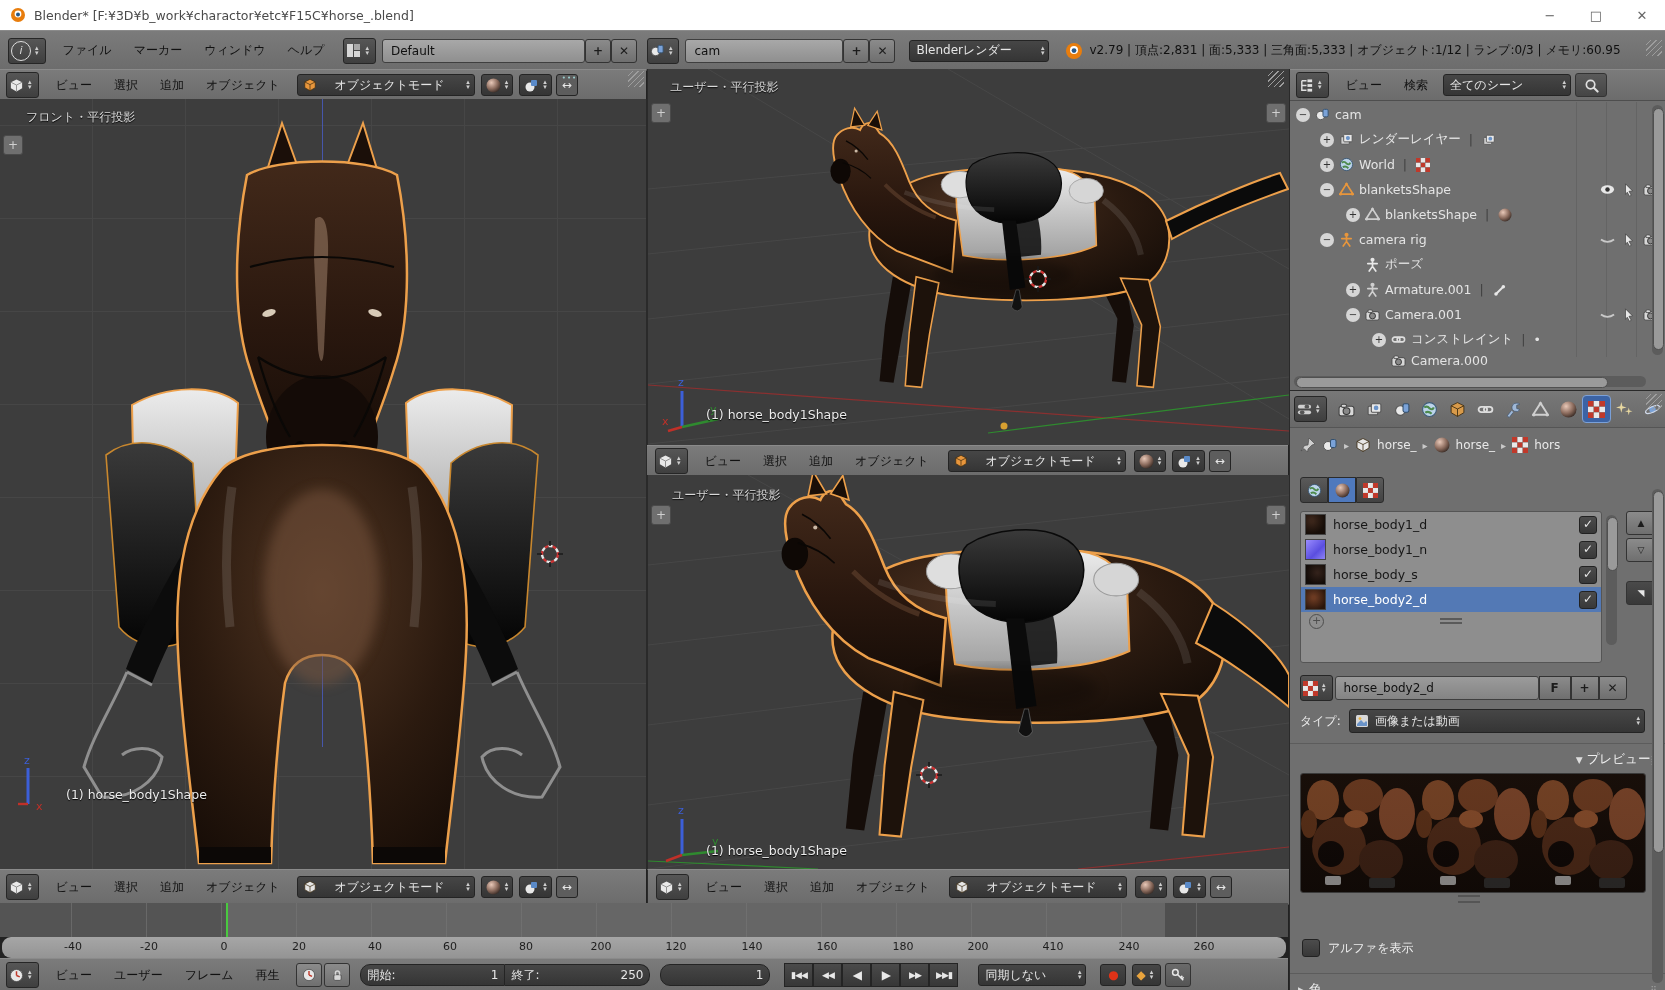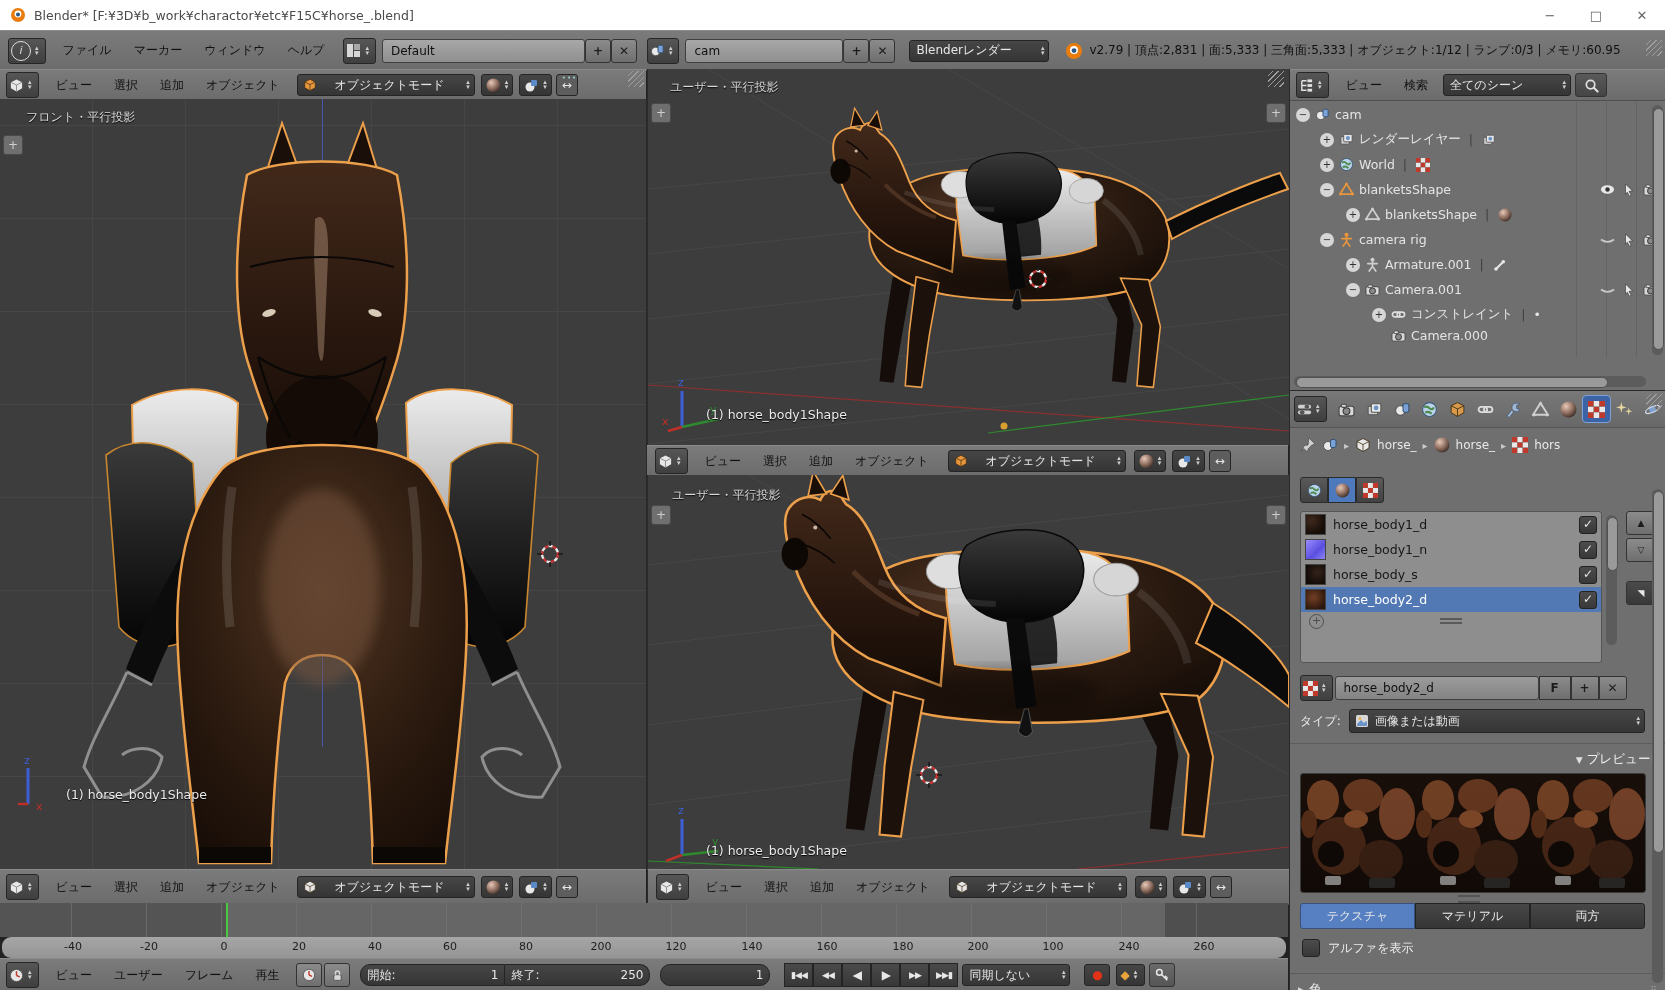--- a/index.html
+++ b/index.html
@@ -690,21 +690,21 @@
     <span class="tick" style="left:280px">20</span>
     <span class="tick" style="left:356px">40</span>
     <span class="tick" style="left:431px">60</span>
     <span class="tick" style="left:507px">80</span>
     <span class="tick" style="left:582px">200</span>
     <span class="tick" style="left:657px">120</span>
     <span class="tick" style="left:733px">140</span>
     <span class="tick" style="left:808px">160</span>
     <span class="tick" style="left:884px">180</span>
     <span class="tick" style="left:959px">200</span>
-    <span class="tick" style="left:1034px">100</span>
+    <span class="tick" style="left:1034px">410</span>
     <span class="tick" style="left:1110px">240</span>
     <span class="tick" style="left:1185px">260</span>
   </div>
   <div class="abs hdr" style="left:0;top:958px;width:1288px;height:32px;">
     <span class="selbtn" style="margin-left:6px">
       <span class="icon">
           <svg width="15" height="15">
             <use href="#sym-clock"></use>
           </svg>
         </span>
@@ -739,21 +739,21 @@
       <span class="lbl">1</span>
     </span>
     <span class="pbgroup" style="margin-left:14px;display:inline-flex">
       <span class="pb">▮◀◀</span>
       <span class="pb">◀◀</span>
       <span class="pb" style="font-size:12px">◀</span>
       <span class="pb" style="font-size:12px">▶</span>
       <span class="pb">▶▶</span>
       <span class="pb">▶▶▮</span>
     </span>
-    <span class="dk" style="margin-left:4px;width:108px;justify-content:space-between">
+    <span class="dk" style="margin-left:20px;width:108px;justify-content:space-between">
       <span class="lbl">同期しない</span>
         <span class="ud">
           <span>▴</span>
           <span>▾</span>
         </span>
     </span>
     <span class="dk" style="margin-left:14px;width:26px;justify-content:center;color:#e03318">●</span>
     <span class="dk" style="margin-left:6px;padding:0 3px">
       <span style="color:#e8a33d">◆</span>
         <span class="ud">
@@ -898,20 +898,28 @@
               <svg width="14" height="14">
                 <use href="#sym-cursorA"></use>
               </svg>
             </span>
           <span class="icon">
               <svg width="15" height="15">
                 <use href="#sym-cam"></use>
               </svg>
             </span>
         </span>
+      </div>
+      <div class="row" style="padding-left:74px">
+        <span class="oicon" style="color:#e8e8e8">
+            <svg width="15" height="15">
+              <use href="#sym-person"></use>
+            </svg>
+          </span>
+        <span>ポーズ</span>
       </div>
       <div class="row" style="padding-left:56px">
         <span class="tgl">+</span>
         <span class="oicon" style="color:#cfcfcf">
             <svg width="15" height="15">
               <use href="#sym-person"></use>
             </svg>
           </span>
         <span>Armature.001</span>
         <span style="color:#3f3f3f;margin:0 8px">|</span>
@@ -1201,25 +1209,20 @@
         <rect x="24" y="102" width="16" height="9" rx="2" fill="#9a9a9a"></rect>
         <rect x="68" y="104" width="26" height="10" rx="2" fill="#2a2a2a"></rect>
         <ellipse cx="8" cy="50" rx="8" ry="14" fill="#5a3018"></ellipse>
       </g>
       <use href="#ptile" x="115"></use>
       <use href="#ptile" x="230"></use>
       <rect width="344" height="118" fill="url(#gFace)" opacity="0.18"></rect>
     </svg>
     <div class="abs" style="left:168px;top:504px;width:22px;height:4px;border-top:2px solid #555;border-bottom:2px solid #555"></div>
 
-    <div class="abs" style="left:10px;top:512px;width:345px;display:flex">
-      <span class="tmbtn active" style="flex:1;border-radius:3px 0 0 3px">テクスチャ</span>
-      <span class="tmbtn" style="flex:1">マテリアル</span>
-      <span class="tmbtn" style="flex:1;border-radius:0 3px 3px 0">両方</span>
-    </div>
 
     <div class="abs" style="left:12px;top:548px;display:flex;align-items:center;gap:8px;">
       <span class="chk"></span>
       <span style="color:#ededed">アルファを表示</span>
     </div>
 
     <div class="abs" style="left:0;top:582px;width:376px;border-top:1px solid #5c5c5c;"></div>
     <div class="abs panelhdr" style="left:8px;top:590px;width:360px;justify-content:space-between">
       <span><span style="font-size:9px;color:#ddd">▶</span>&nbsp;<span>色</span></span>
       <span class="dots">⣿</span>

